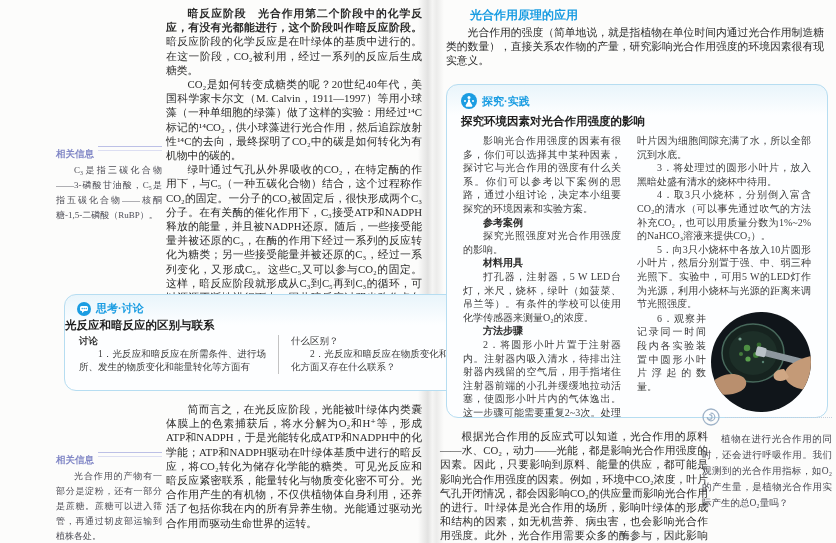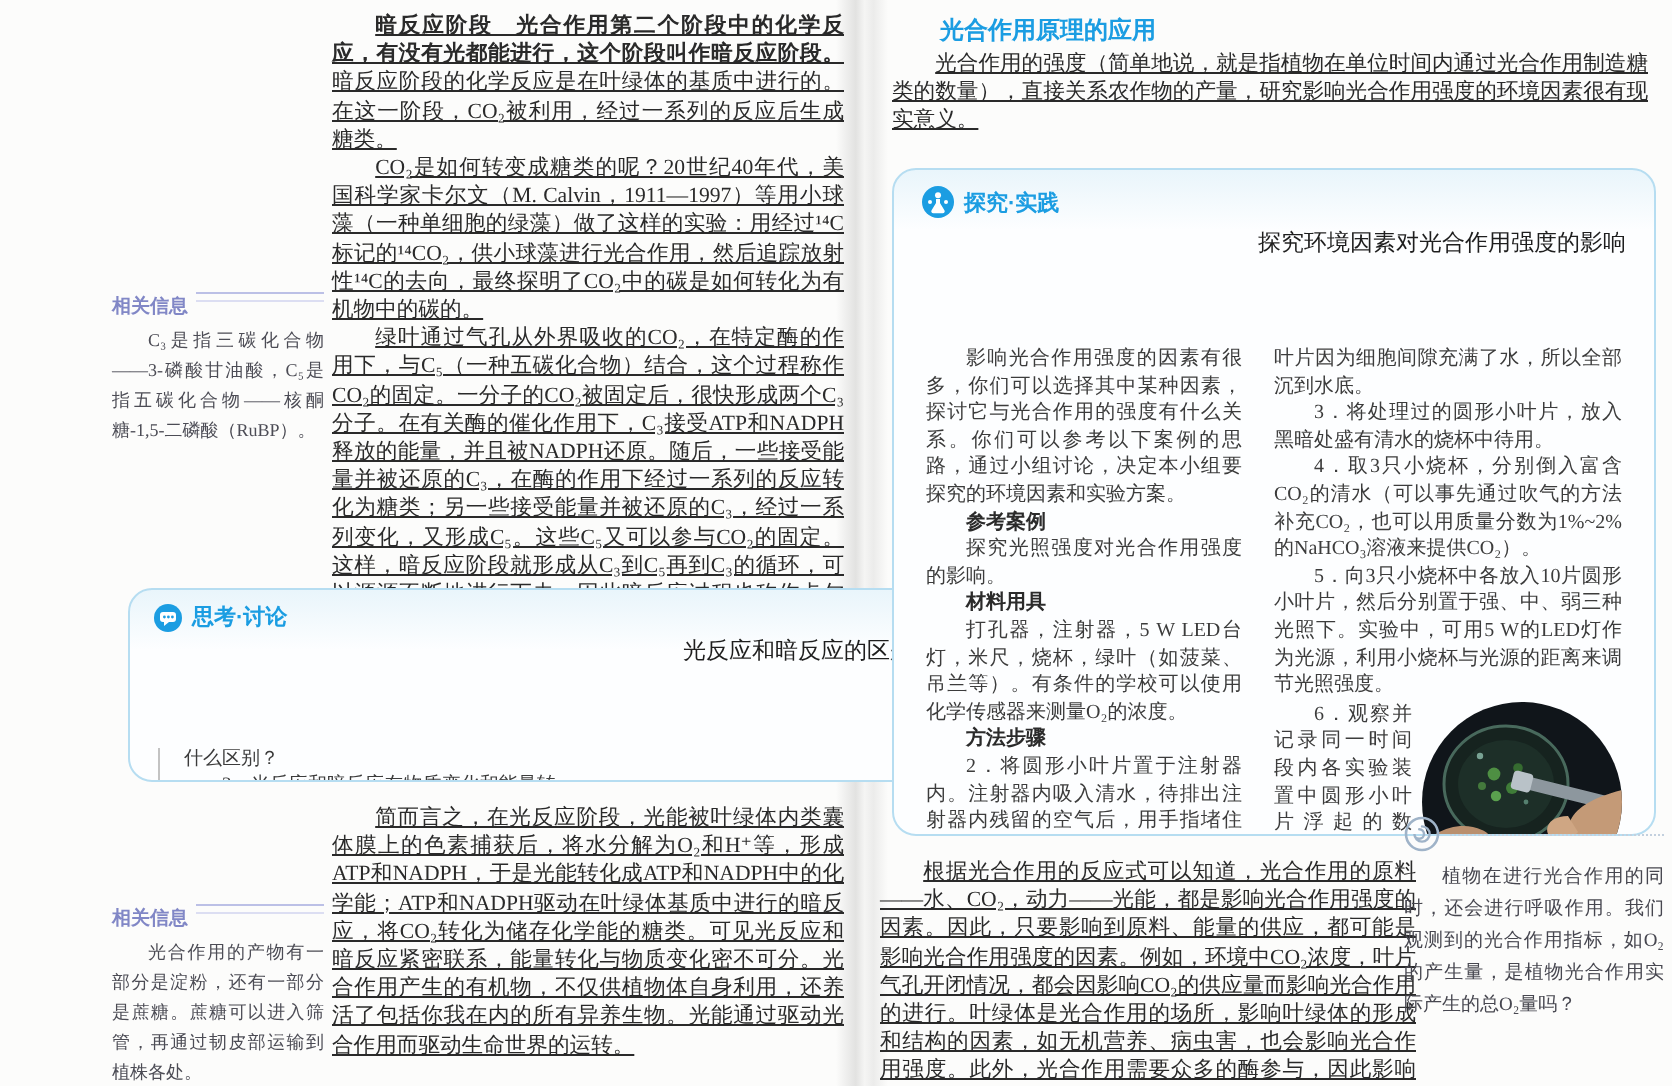--- a/index.html
+++ b/index.html
@@ -6,21 +6,21 @@
   body{
     width:836px;height:543px;position:relative;overflow:hidden;
     background:#fcfcfb;color:#232323;
     font-family:"Liberation Serif","DejaVu Serif",serif;
   }
   .abs{position:absolute;}
   .spine{
     position:absolute;left:418px;top:0;width:26px;height:543px;
     background:linear-gradient(90deg,rgba(0,0,0,0) 0%,rgba(90,90,90,0.16) 38%,rgba(150,150,150,0.07) 55%,rgba(90,90,90,0.10) 72%,rgba(0,0,0,0) 100%);
   }
-  .body-text{font-size:10.8px;line-height:14.2px;text-align:justify;color:#2a2a2a;text-decoration:underline;}
+  .body-text{font-size:10.8px;line-height:14.2px;text-align:justify;color:#2a2a2a;}
   .body-text p{margin:0;text-indent:2em;}
   .sans-bold{font-family:"Liberation Sans","DejaVu Sans",sans-serif;font-weight:bold;}
   .blue-heading{
     color:#1b9de2;font-family:"Liberation Sans","DejaVu Sans",sans-serif;
     font-weight:bold;font-size:12px;
   }
   
   .sidebar{font-size:9px;line-height:15px;color:#4c4c55;text-align:justify;}
   .sidebar-header{display:flex;gap:4px;margin-bottom:2px;}
   .sidebar-header .sh-label{
@@ -34,24 +34,24 @@
     border:1px solid #b6ddf1;border-radius:12px;box-sizing:border-box;
     background:linear-gradient(180deg,#e9f5fb 0px,#fdfeff 30px);
     overflow:hidden;
   }
   .box-header{
     display:flex;align-items:center;gap:5px;
     color:#1b9de2;font-family:"Liberation Sans","DejaVu Sans",sans-serif;
     font-weight:bold;font-size:11px;
   }
   .box-title{
-    text-align:right;font-family:"Liberation Sans","DejaVu Sans",sans-serif;
-    font-weight:normal;font-size:11.5px;color:#1e1e1e;
-  }
-  .box-col{font-size:10px;line-height:13.6px;text-align:justify;color:#3c3c3c;margin-top:39px;}
+    text-align:left;font-family:"Liberation Sans","DejaVu Sans",sans-serif;
+    font-weight:bold;font-size:11.5px;color:#1e1e1e;
+  }
+  .box-col{font-size:10px;line-height:13.6px;text-align:justify;color:#3c3c3c;}
   .box-col p{margin:0;text-indent:2em;}
   .box-col p.noindent{text-indent:0;}
   .box-col p.label{font-weight:bold;color:#2b2b2b;}
   
   .tb-cols{display:flex;padding:2px 14px 0 14px;}
   .tb-col1{width:50%;box-sizing:border-box;padding-right:12px;}
   .tb-col2{width:50%;box-sizing:border-box;border-left:1px solid #c3c3c3;padding-left:12px;}
   .tb-cols .box-col p{font-size:9.5px;line-height:13px;}
   
   .eb-cols{display:flex;gap:16px;padding:5px 2px 0 2px;}
@@ -95,20 +95,24 @@
       <rect x="3" y="4" width="8" height="5" rx="1.5" fill="#ffffff"></rect>
       <path d="M5 9 L5 11 L7.5 9 Z" fill="#ffffff"></path>
       <circle cx="5.2" cy="6.5" r="0.7" fill="#1b9de2"></circle>
       <circle cx="7.2" cy="6.5" r="0.7" fill="#1b9de2"></circle>
       <circle cx="9.2" cy="6.5" r="0.7" fill="#1b9de2"></circle>
     </svg>
     <span>思考·讨论</span>
   </div>
   <div class="box-title" style="margin-top:2px">光反应和暗反应的区别与联系</div>
   <div class="tb-cols">
+    <div class="box-col tb-col1">
+      <p class="label noindent">讨论</p>
+      <p>1．光反应和暗反应在所需条件、进行场所、发生的物质变化和能量转化等方面有</p>
+    </div>
     <div class="box-col tb-col2">
       <p class="noindent">什么区别？</p>
       <p>2．光反应和暗反应在物质变化和能量转化方面又存在什么联系？</p>
     </div>
   </div>
 </section>
 
 <div class="abs body-text" style="left:166px;top:402px;width:256px">
   <p>简而言之，在光反应阶段，光能被叶绿体内类囊体膜上的色素捕获后，将水分解为O₂和H⁺等，形成ATP和NADPH，于是光能转化成ATP和NADPH中的化学能；ATP和NADPH驱动在叶绿体基质中进行的暗反应，将CO₂转化为储存化学能的糖类。可见光反应和暗反应紧密联系，能量转化与物质变化密不可分。光合作用产生的有机物，不仅供植物体自身利用，还养活了包括你我在内的所有异养生物。光能通过驱动光合作用而驱动生命世界的运转。</p>
 </div>

